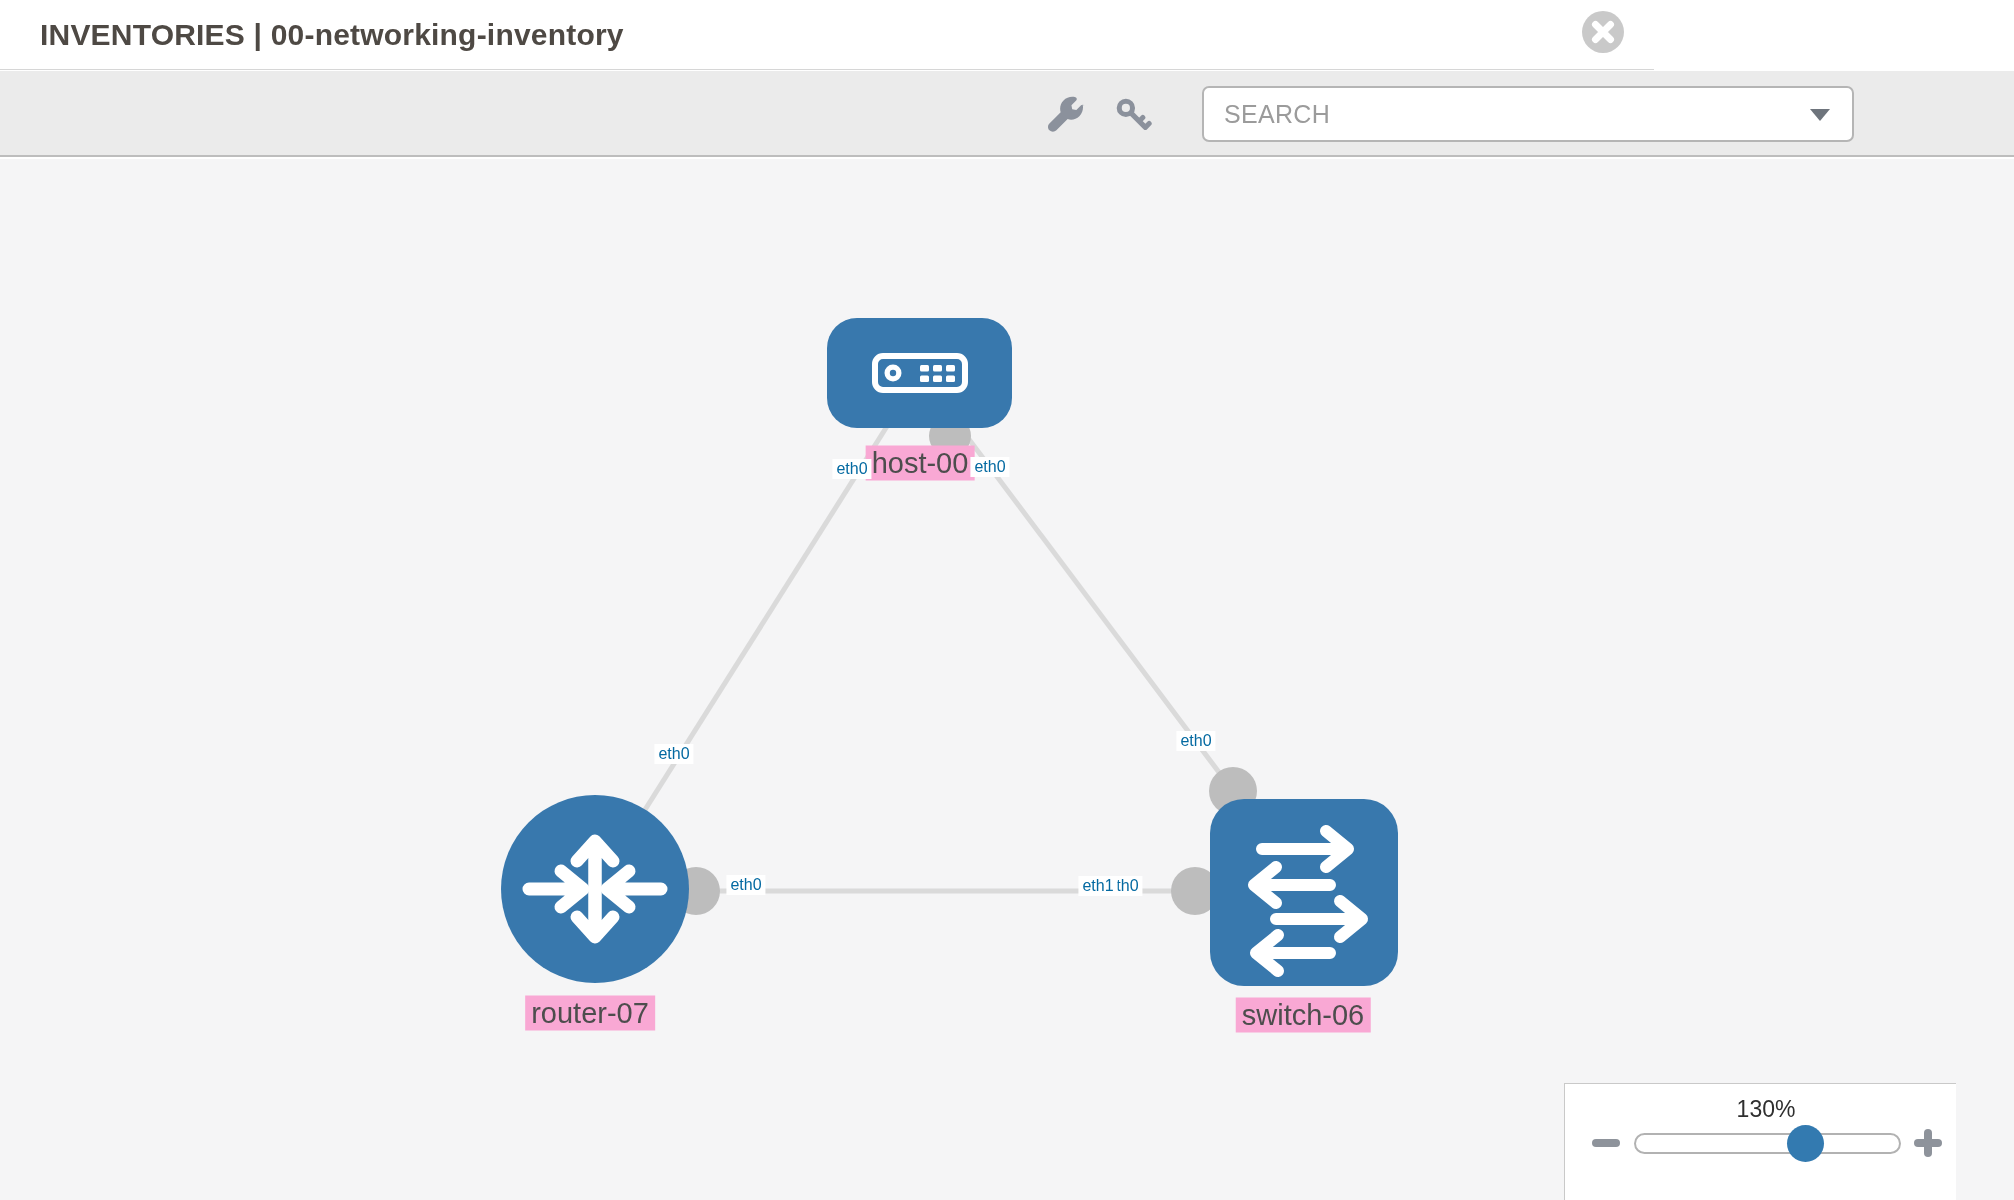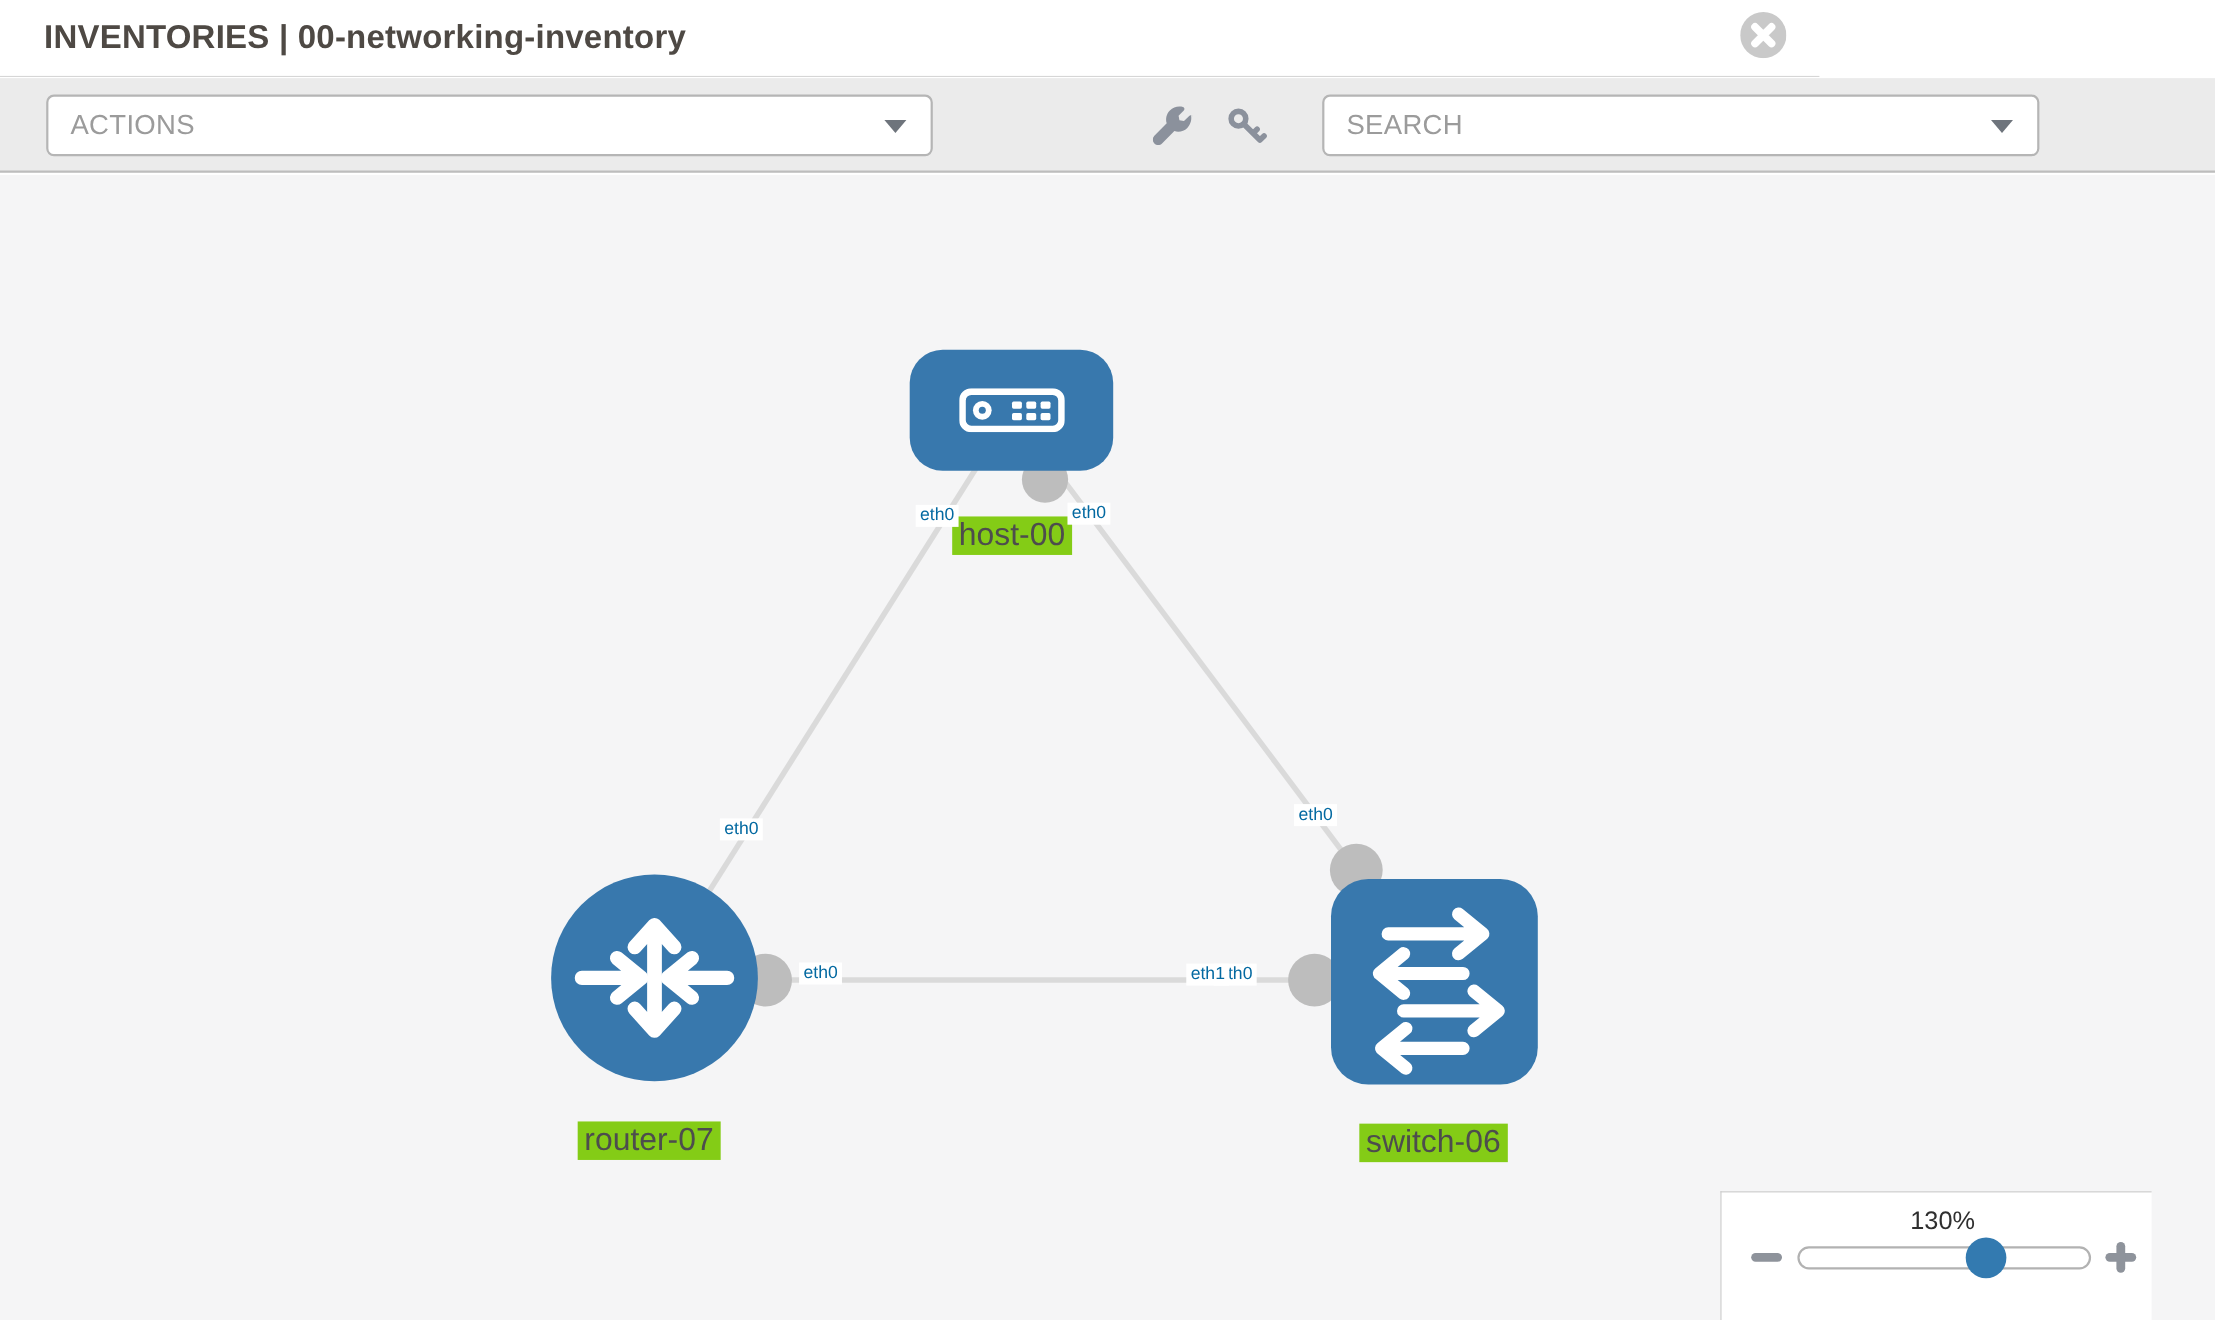--- a/index.html
+++ b/index.html
@@ -33,22 +33,22 @@
   .canvas { position:absolute; top:159px; left:0; width:2014px; height:1041px;
     background:#f5f5f6; z-index:1; }
   .links-layer { position:absolute; left:0; top:0; width:2014px; height:1041px; }
 
   .node { position:absolute; background:#3878ad; z-index:2; cursor:pointer;
     display:flex; align-items:center; justify-content:center; }
   #node-host   { left:827px;  top:159px; width:185px; height:110px; border-radius:30px; }
   #node-router { left:501px;  top:636px; width:188px; height:188px; border-radius:50%; }
   #node-switch { left:1210px; top:640px; width:188px; height:187px; border-radius:34px; }
 
-  .node-label { position:absolute; transform:translate(-50%,-50%); background:#84cc16;
-    color:#4d4d4d; font-size:29px; padding:1px 6px; white-space:nowrap; z-index:3;margin-top:24px; }
+  .node-label { position:absolute; transform:translate(-50%,-50%); background:#f9a8d4;
+    color:#4d4d4d; font-size:29px; padding:1px 6px; white-space:nowrap; z-index:3; }
   .if-label { position:absolute; transform:translate(-50%,-50%); background:#ffffff;
     color:#0369a1; font-size:16px; padding:1px 4px; white-space:nowrap; z-index:3; }
   #lbl-host   { left:920px;  top:304px; }
   #lbl-router { left:590px;  top:854px; }
   #lbl-switch { left:1303px; top:856px; }
   #if0 { left:852px;  top:310px; }
   #if1 { left:990px;  top:308px; }
   #if2 { left:674px;  top:595px; }
   #if3 { left:1196px; top:582px; }
   #if4 { left:746px;  top:726px; }
@@ -78,24 +78,20 @@
   <div class="title">INVENTORIES | 00-networking-inventory</div>
   <div class="close-btn">
     <svg width="42" height="42" viewBox="0 0 42 42">
       <circle cx="21" cy="21" r="21" fill="#c9c9c9"></circle>
       <path d="M13.5 13.5 L28.5 28.5 M28.5 13.5 L13.5 28.5" stroke="#ffffff" stroke-width="7" stroke-linecap="round"></path>
     </svg>
   </div>
 </div>
 
 <div class="toolbar">
-  <div class="select" id="actions-select">
-    <span class="lbl">ACTIONS</span>
-    <span class="caret"></span>
-  </div>
 
   <div class="tool-icon" id="wrench-btn">
     <svg width="38" height="38" viewBox="0 0 24 24">
       <path fill="#8b919c" d="M22.9 6.3c-.3-.9-1.4-1.1-2-.4l-3 3-2.6-.5-.5-2.6 3-3c.7-.7.4-1.8-.5-2-2.6-.7-5.5 0-7.5 2-2 2-2.6 4.9-1.8 7.4L.9 17.3c-1.2 1.2-1.2 3.2 0 4.4 1.2 1.2 3.2 1.2 4.4 0l7.1-7.1c2.5.8 5.4.2 7.4-1.8 2-2 2.7-4.9 2.1-7.5z"></path>
     </svg>
   </div>
 
   <div class="tool-icon" id="key-btn">
     <svg width="38" height="38" viewBox="0 0 24 24">
       <circle cx="7.5" cy="7.5" r="4.2" fill="none" stroke="#8b919c" stroke-width="3.2"></circle>

